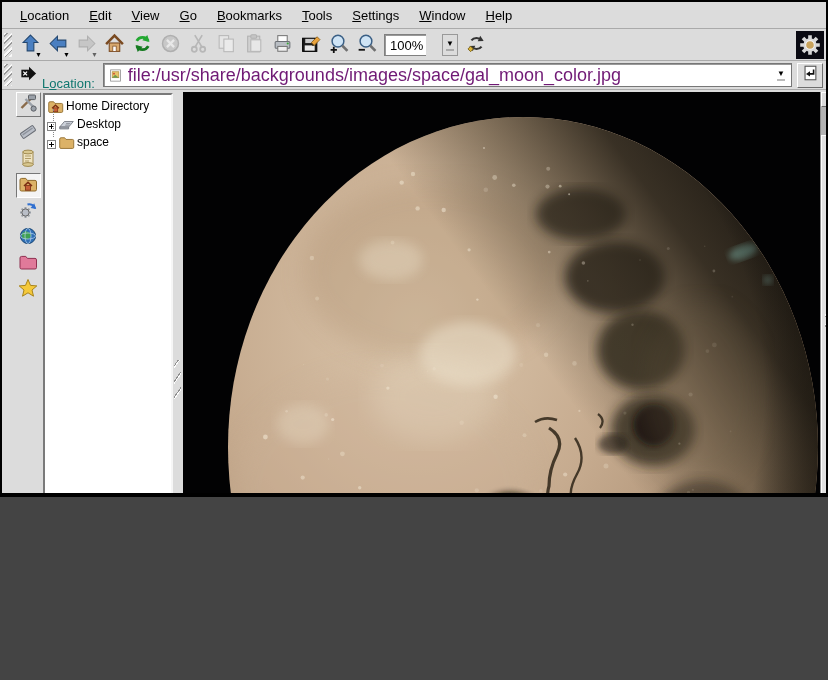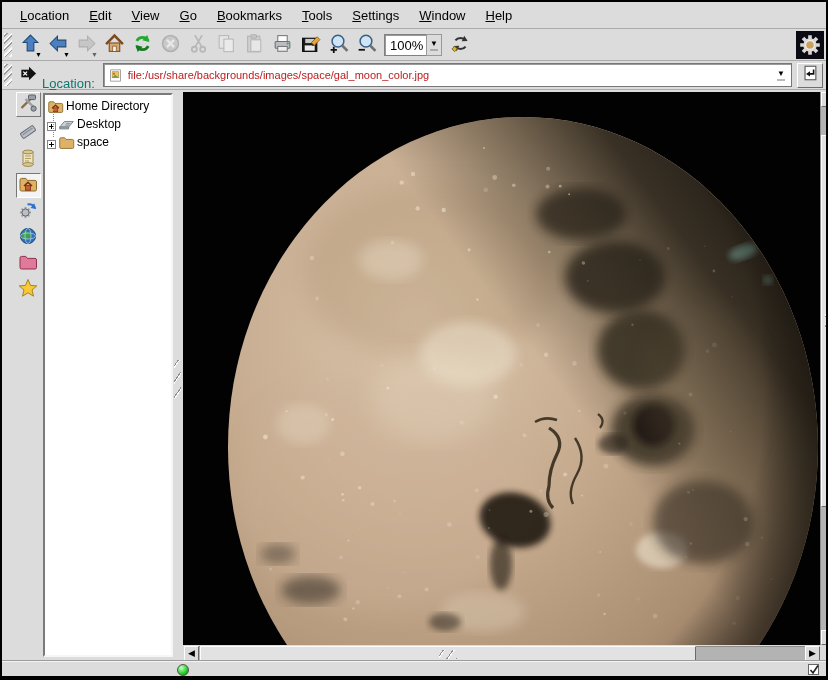--- a/index.html
+++ b/index.html
@@ -1,43 +1,43 @@
 <!DOCTYPE html>
 <html><head>
 <meta charset="utf-8">
 <style>
   html,body{margin:0;padding:0;background:#444;}
   *{box-sizing:border-box;font-family:"Liberation Sans",sans-serif;}
-  #window{position:relative;width:828px;height:680px;background:#dcdcdc;border:2px solid #000;border-bottom:4px solid #000;overflow:hidden;}
+  #window{position:relative;width:828px;height:497px;background:#dcdcdc;border:2px solid #000;border-bottom:4px solid #000;overflow:hidden;}
   
   #menubar{position:absolute;left:0;top:0;width:100%;height:27px;display:flex;align-items:center;padding-left:10px;border-bottom:1px solid #aaa;background:#dcdcdc;}
   .menu-item{font-size:13px;color:#000;padding:3px 8px;margin-right:4px;cursor:default;}
   .menu-item u{text-decoration:underline;}
   
   .toolbar{position:absolute;left:0;width:100%;display:flex;align-items:center;background:#dcdcdc;border-bottom:1px solid #aaa;}
   #toolbar-main{top:28px;height:31px;}
   #toolbar-loc{top:59px;height:29px;}
   .tb-handle{width:8px;height:80%;margin:0 4px 0 2px;background:repeating-linear-gradient(135deg,#f8f8f8 0 2px,#9a9a9a 2px 3px,#dcdcdc 3px 5px);border-radius:1px;}
   .tb-btn{position:relative;width:28px;height:28px;display:flex;align-items:center;justify-content:center;background:transparent;border:1px solid transparent;padding:0;}
   .tb-btn svg{width:21px;height:21px;}
   .tb-btn.disabled{opacity:.55;filter:grayscale(1);}
   .tb-btn .dd{position:absolute;right:1px;bottom:0;font-size:7px;line-height:7px;color:#000;}
-  #zoom-combo{display:flex;align-items:center;margin:0 4px;}
+  #zoom-combo{display:flex;align-items:center;margin:0 4px;gap:16px;}
   #zoom-field{width:42px;height:22px;background:#fff;border:1px solid #808080;border-right:none;box-shadow:inset 1px 1px 0 #999;font-size:13px;display:flex;align-items:center;padding-left:5px;color:#000;}
   #zoom-arrow{width:16px;height:22px;border:1px solid #999;background:#dcdcdc;display:flex;flex-direction:column;align-items:center;justify-content:center;font-size:8px;line-height:8px;}
   #zoom-arrow .bar{width:8px;height:2px;background:#aaa;margin-top:1px;}
   #throbber{position:absolute;right:2px;top:1px;width:28px;height:28px;}
   #throbber svg{width:28px;height:28px;}
   
   #clear-loc{width:24px;height:24px;display:flex;align-items:center;justify-content:center;}
   #clear-loc svg{width:19px;height:19px;}
   #loc-label{font-size:13px;color:#0f766e;margin:16px 8px 0 2px;}
   #loc-combo{flex:1;height:24px;background:#fff;border:1px solid #777;box-shadow:inset 1px 1px 0 #999;display:flex;align-items:center;padding:0 2px 0 4px;}
   #loc-icon svg{width:15px;height:15px;margin-right:5px;display:block;}
-  #loc-value{font-size:11px;color:#b91c1c;flex:1;white-space:nowrap;overflow:hidden;}
+  #loc-value{font-size:18px;color:#701a75;flex:1;white-space:nowrap;overflow:hidden;}
   #loc-dd{width:16px;height:20px;display:flex;flex-direction:column;align-items:center;justify-content:center;font-size:8px;line-height:8px;color:#000;}
   #loc-dd .bar{width:8px;height:2px;background:#bbb;margin-top:1px;}
   #go-btn{width:26px;height:25px;margin:0 3px 0 5px;background:#dcdcdc;border:1px solid;border-color:#fff #6e6e6e #6e6e6e #fff;display:flex;align-items:center;justify-content:center;}
   #go-btn svg{width:18px;height:18px;}
   
   #content{position:absolute;left:11px;top:88px;width:100%;height:570px;background:#dcdcdc;}
   #side-strip{position:absolute;left:1px;top:2px;width:28px;height:100%;display:flex;flex-direction:column;align-items:center;}
   .side-btn{width:25px;height:25px;display:flex;align-items:center;justify-content:center;margin-bottom:1px;border:1px solid transparent;background:transparent;padding:0;}
   .side-btn svg{width:20px;height:20px;}
   .side-btn.first{border-color:#fff #777 #777 #fff;margin-bottom:4px;}

